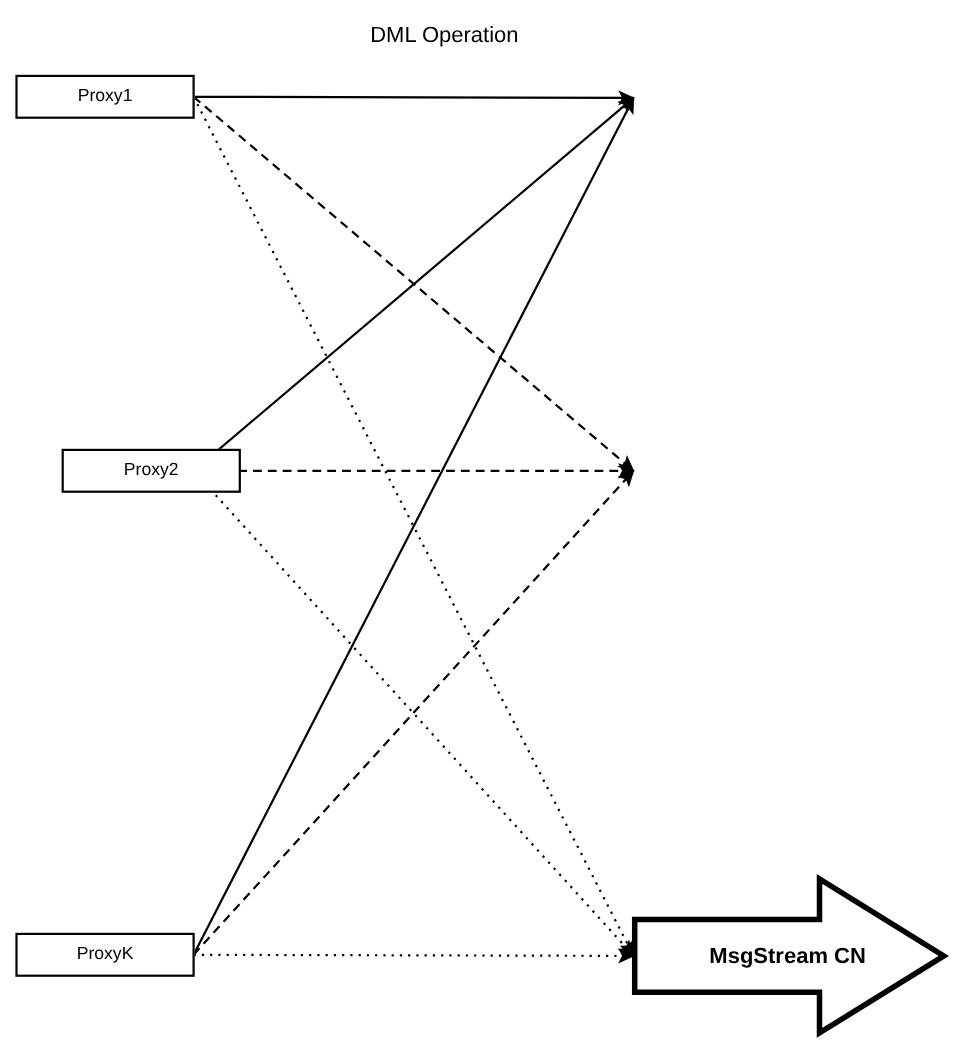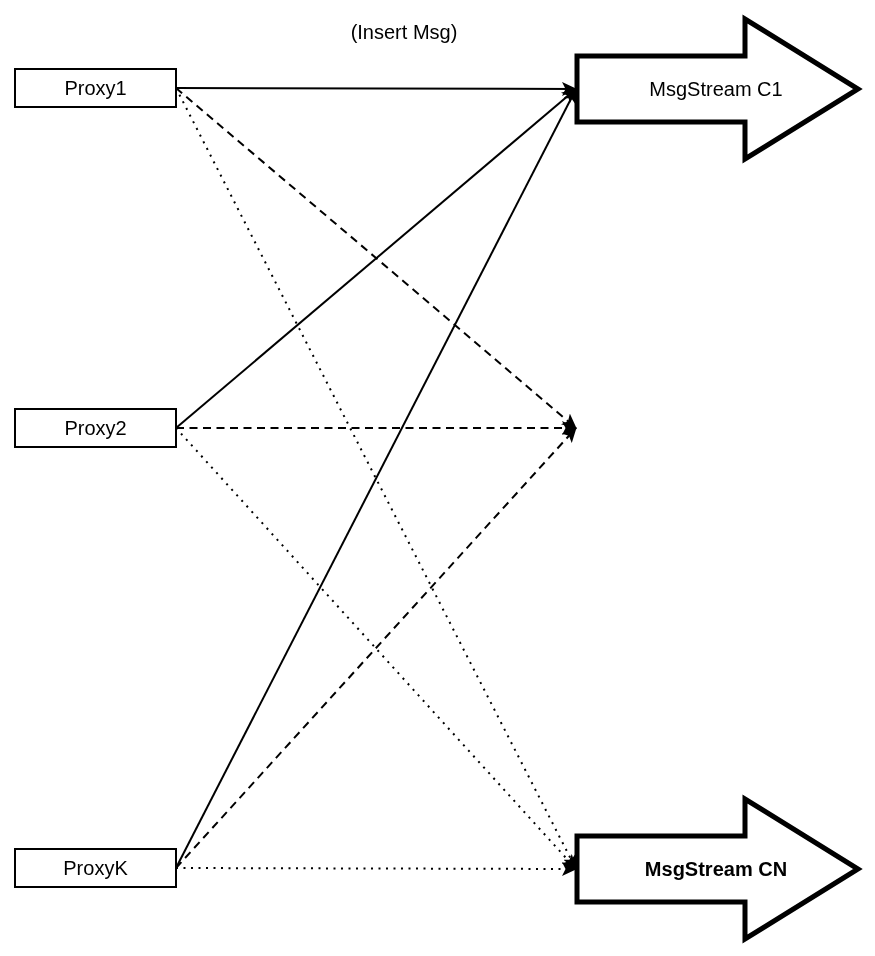--- a/index.html
+++ b/index.html
@@ -47,25 +47,25 @@
   .proxy-node {
     position: absolute;
     left: 14px;
     width: 163px;
     height: 40px;
     background: var(--fill);
     border: 2px solid var(--stroke);
     display: flex;
     align-items: center;
     justify-content: center;
-    font-size: 20px;
+    font-size: 16px;
     color: var(--text);
   }
   #proxy1 { top: 68px; }
-  #proxy2 { top: 408px; }
+  #proxy2 { top: 408px; margin-left: 42px; }
   #proxyk { top: 848px; align-items: center; }
 
   
   .stream-node {
     position: absolute;
     left: 573px;
     width: 292px;
     height: 150px;
   }
   #stream-c1 { top: 14px; }
@@ -101,39 +101,33 @@
       <line x1="176" y1="88" x2="576" y2="869" class="edge dotted" marker-end="url(#arrowhead)"></line>
       <line x1="176" y1="428" x2="576" y2="89" class="edge solid" marker-end="url(#arrowhead)"></line>
       <line x1="176" y1="428" x2="576" y2="428" class="edge dashed" marker-end="url(#arrowhead)"></line>
       <line x1="176" y1="428" x2="576" y2="869" class="edge dotted" marker-end="url(#arrowhead)"></line>
       <line x1="176" y1="868" x2="576" y2="89" class="edge solid" marker-end="url(#arrowhead)"></line>
       <line x1="176" y1="868" x2="576" y2="428" class="edge dashed" marker-end="url(#arrowhead)"></line>
       <line x1="176" y1="868" x2="576" y2="869" class="edge dotted" marker-end="url(#arrowhead)"></line>
     </svg>
 
   <div class="dml-label">
-    <div>(Insert Msg)</div>
+    <div>DML Operation</div>
   </div>
 
   <div class="proxy-node" id="proxy1">
     <span>Proxy1</span>
   </div>
   <div class="proxy-node" id="proxy2">
     <span>Proxy2</span>
   </div>
   <div class="proxy-node" id="proxyk">
     <span>ProxyK</span>
   </div>
 
-  <div class="stream-node" id="stream-c1">
-    <svg width="292" height="150" viewBox="0 0 292 150" xmlns="http://www.w3.org/2000/svg">
-      <polygon class="stream-shape" points="4,42 172,42 172,5 285,75 172,145 172,108 4,108"></polygon>
-      <text class="stream-label" x="143" y="75" text-anchor="middle" dominant-baseline="central">MsgStream C1</text>
-    </svg>
-  </div>
   <div class="stream-node" id="stream-cn">
     <svg width="292" height="150" viewBox="0 0 292 150" xmlns="http://www.w3.org/2000/svg">
       <polygon class="stream-shape" points="4,42 172,42 172,5 285,75 172,145 172,108 4,108"></polygon>
       <text class="stream-label" x="143" y="75" text-anchor="middle" dominant-baseline="central">MsgStream CN</text>
     </svg>
   </div>
 
 </div>
 
 </body></html>

